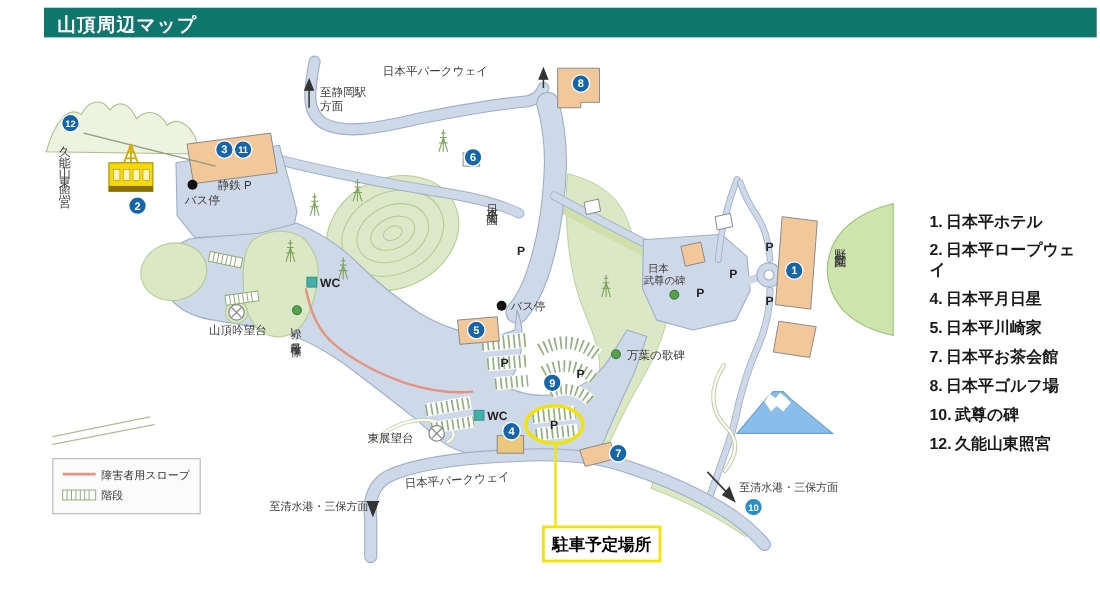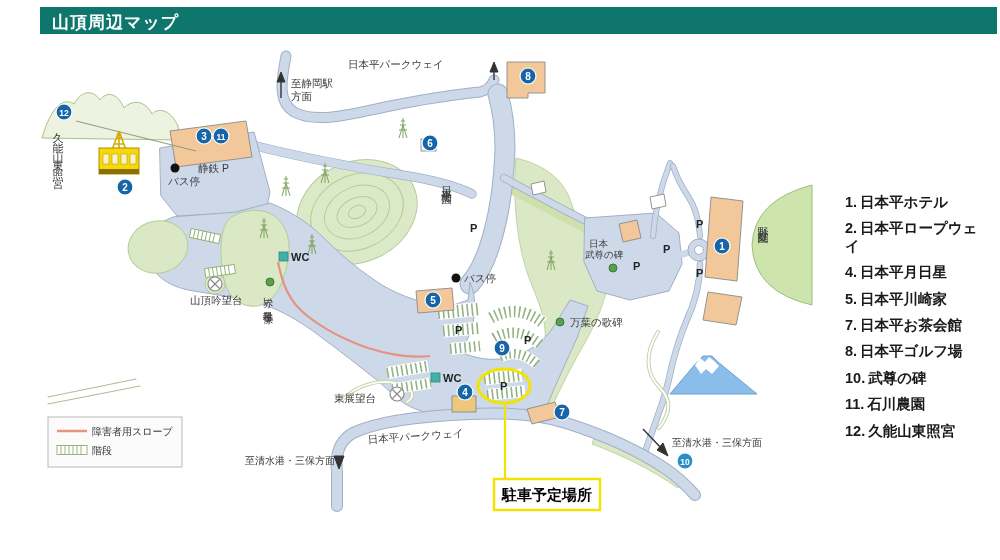--- a/index.html
+++ b/index.html
@@ -300,15 +300,14 @@
 </svg>
 
 <div class="legend-panel">
   <div class="legend-item"><span class="num">1.</span><span class="lbl">日本平ホテル</span></div>
   <div class="legend-item"><span class="num">2.</span><span class="lbl">日本平ロープウェイ</span></div>
   <div class="legend-item"><span class="num">4.</span><span class="lbl">日本平月日星</span></div>
   <div class="legend-item"><span class="num">5.</span><span class="lbl">日本平川崎家</span></div>
   <div class="legend-item"><span class="num">7.</span><span class="lbl">日本平お茶会館</span></div>
   <div class="legend-item"><span class="num">8.</span><span class="lbl">日本平ゴルフ場</span></div>
   <div class="legend-item"><span class="num">10.</span><span class="lbl">武尊の碑</span></div>
-  <div class="legend-item"><span class="num">11.</span><span class="lbl">石川農園</span></div>
   <div class="legend-item"><span class="num">12.</span><span class="lbl">久能山東照宮</span></div>
 </div>
 
 </body></html>

